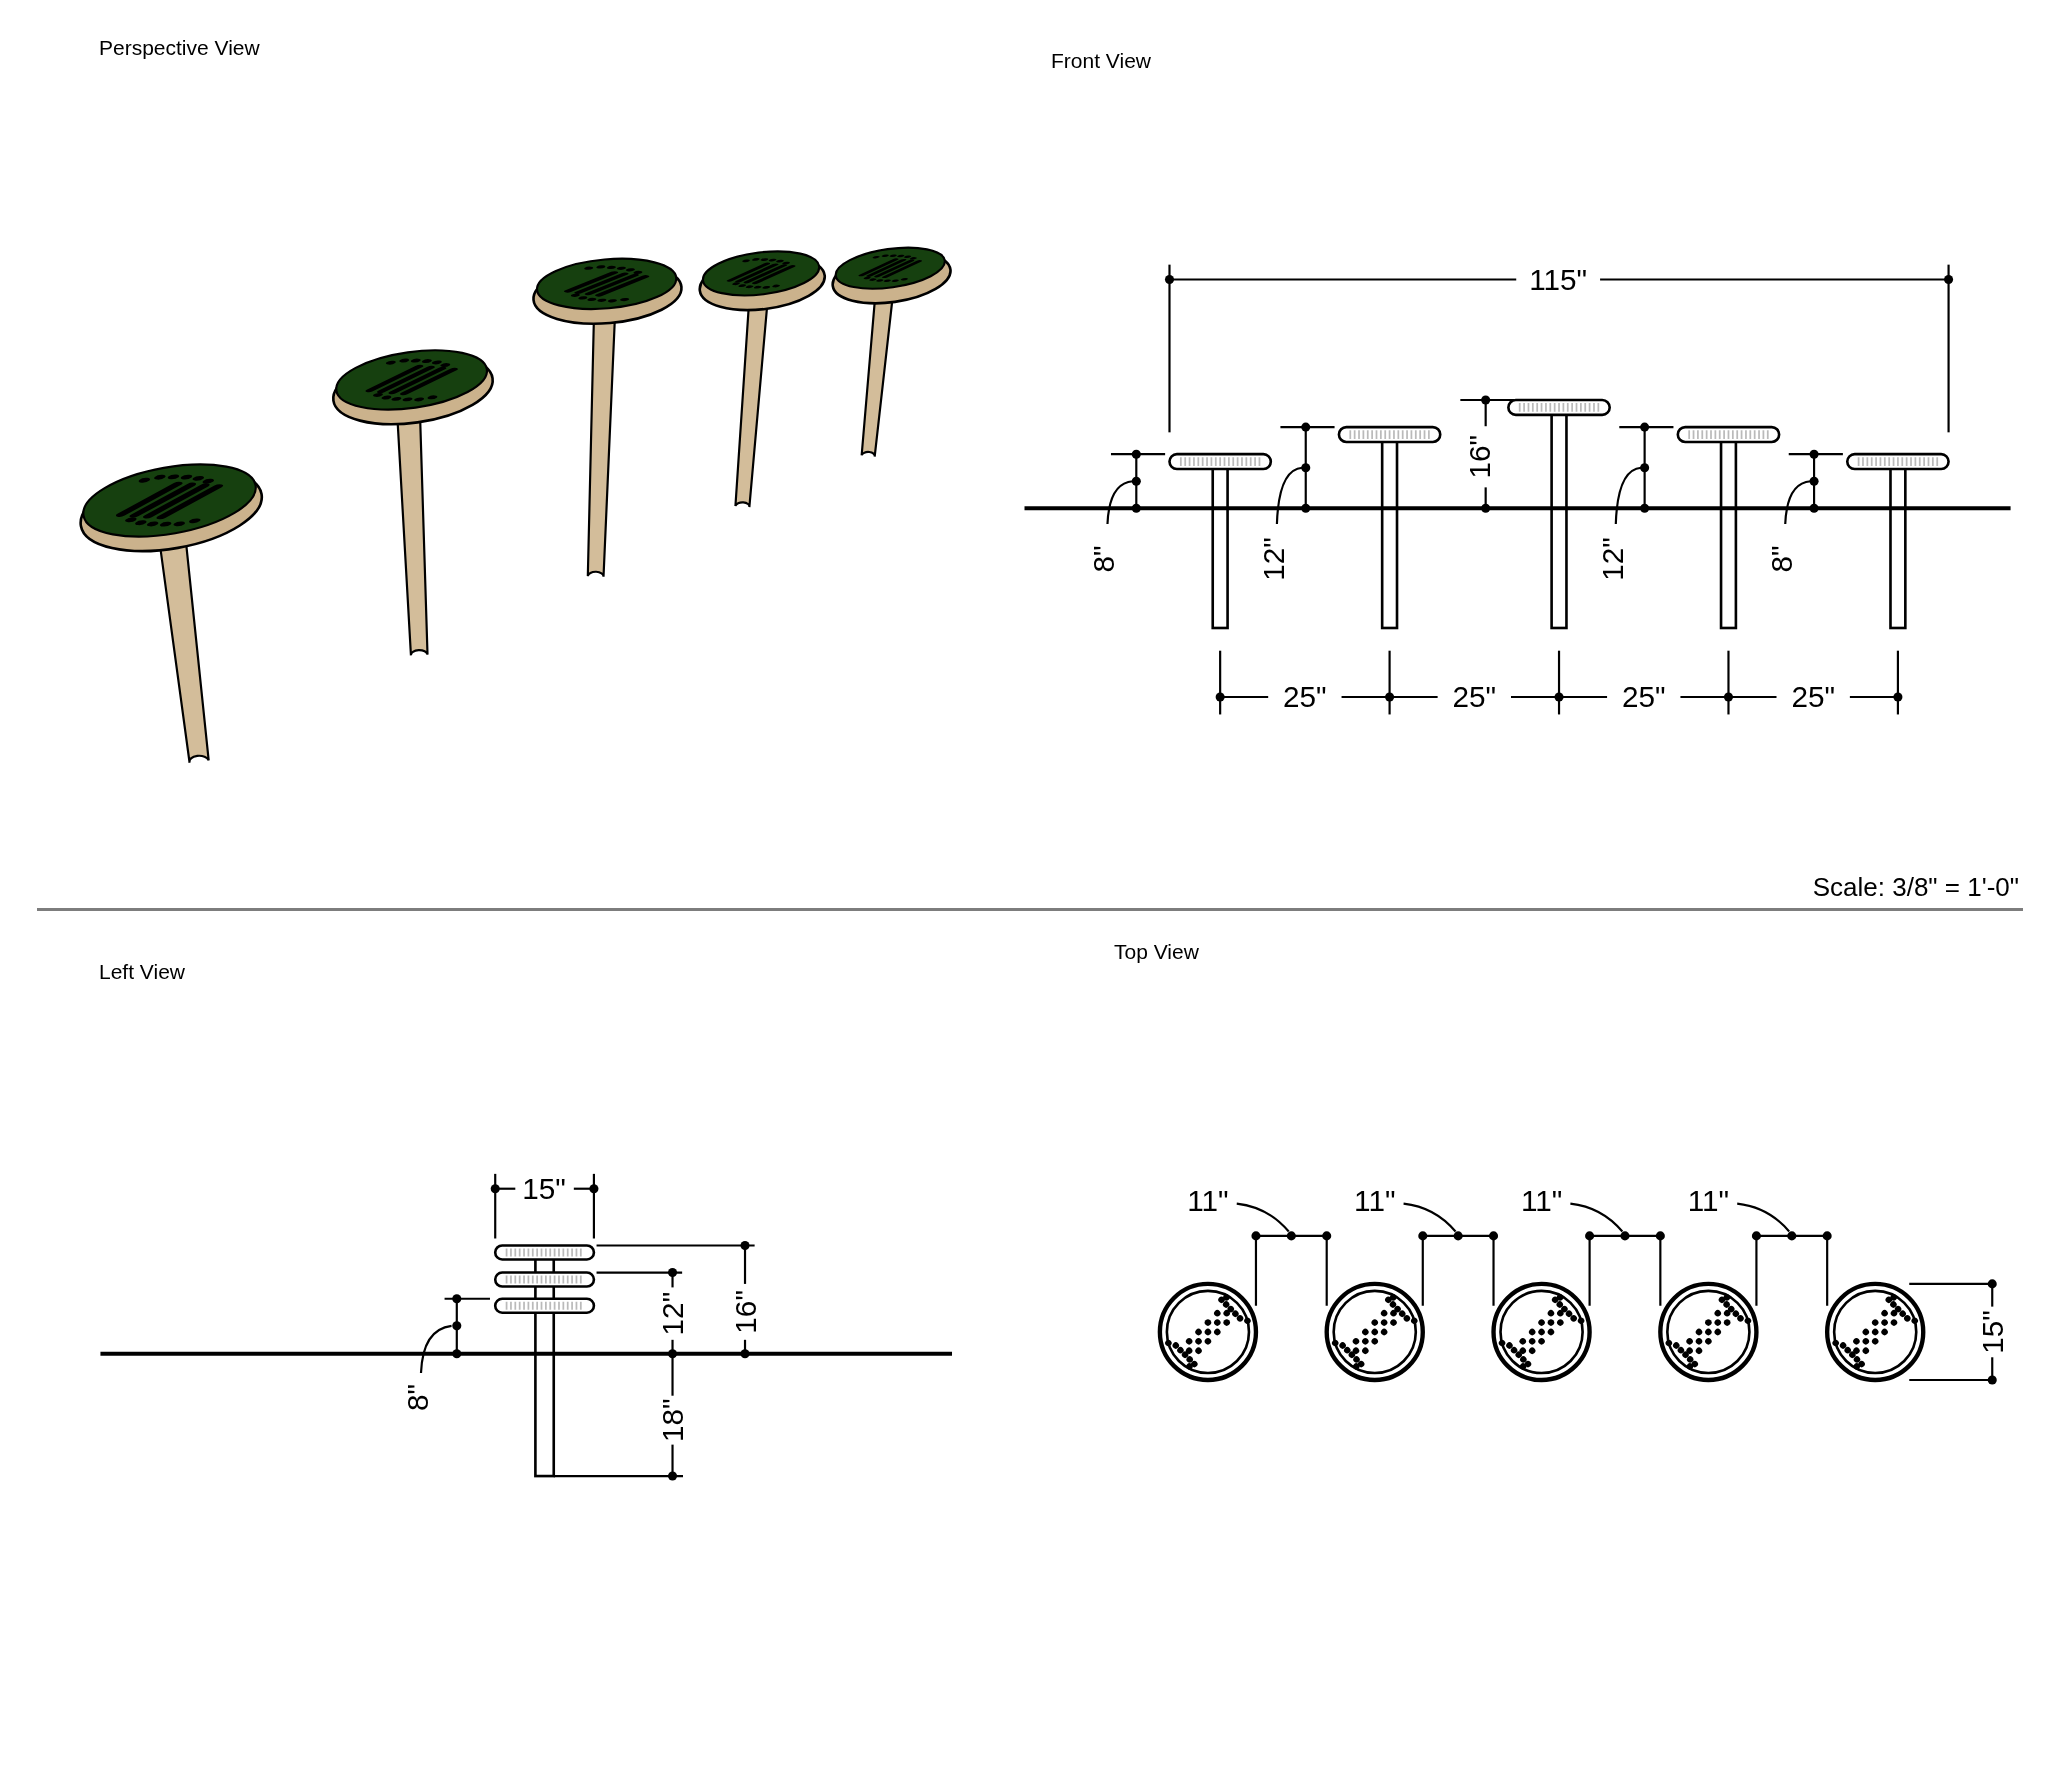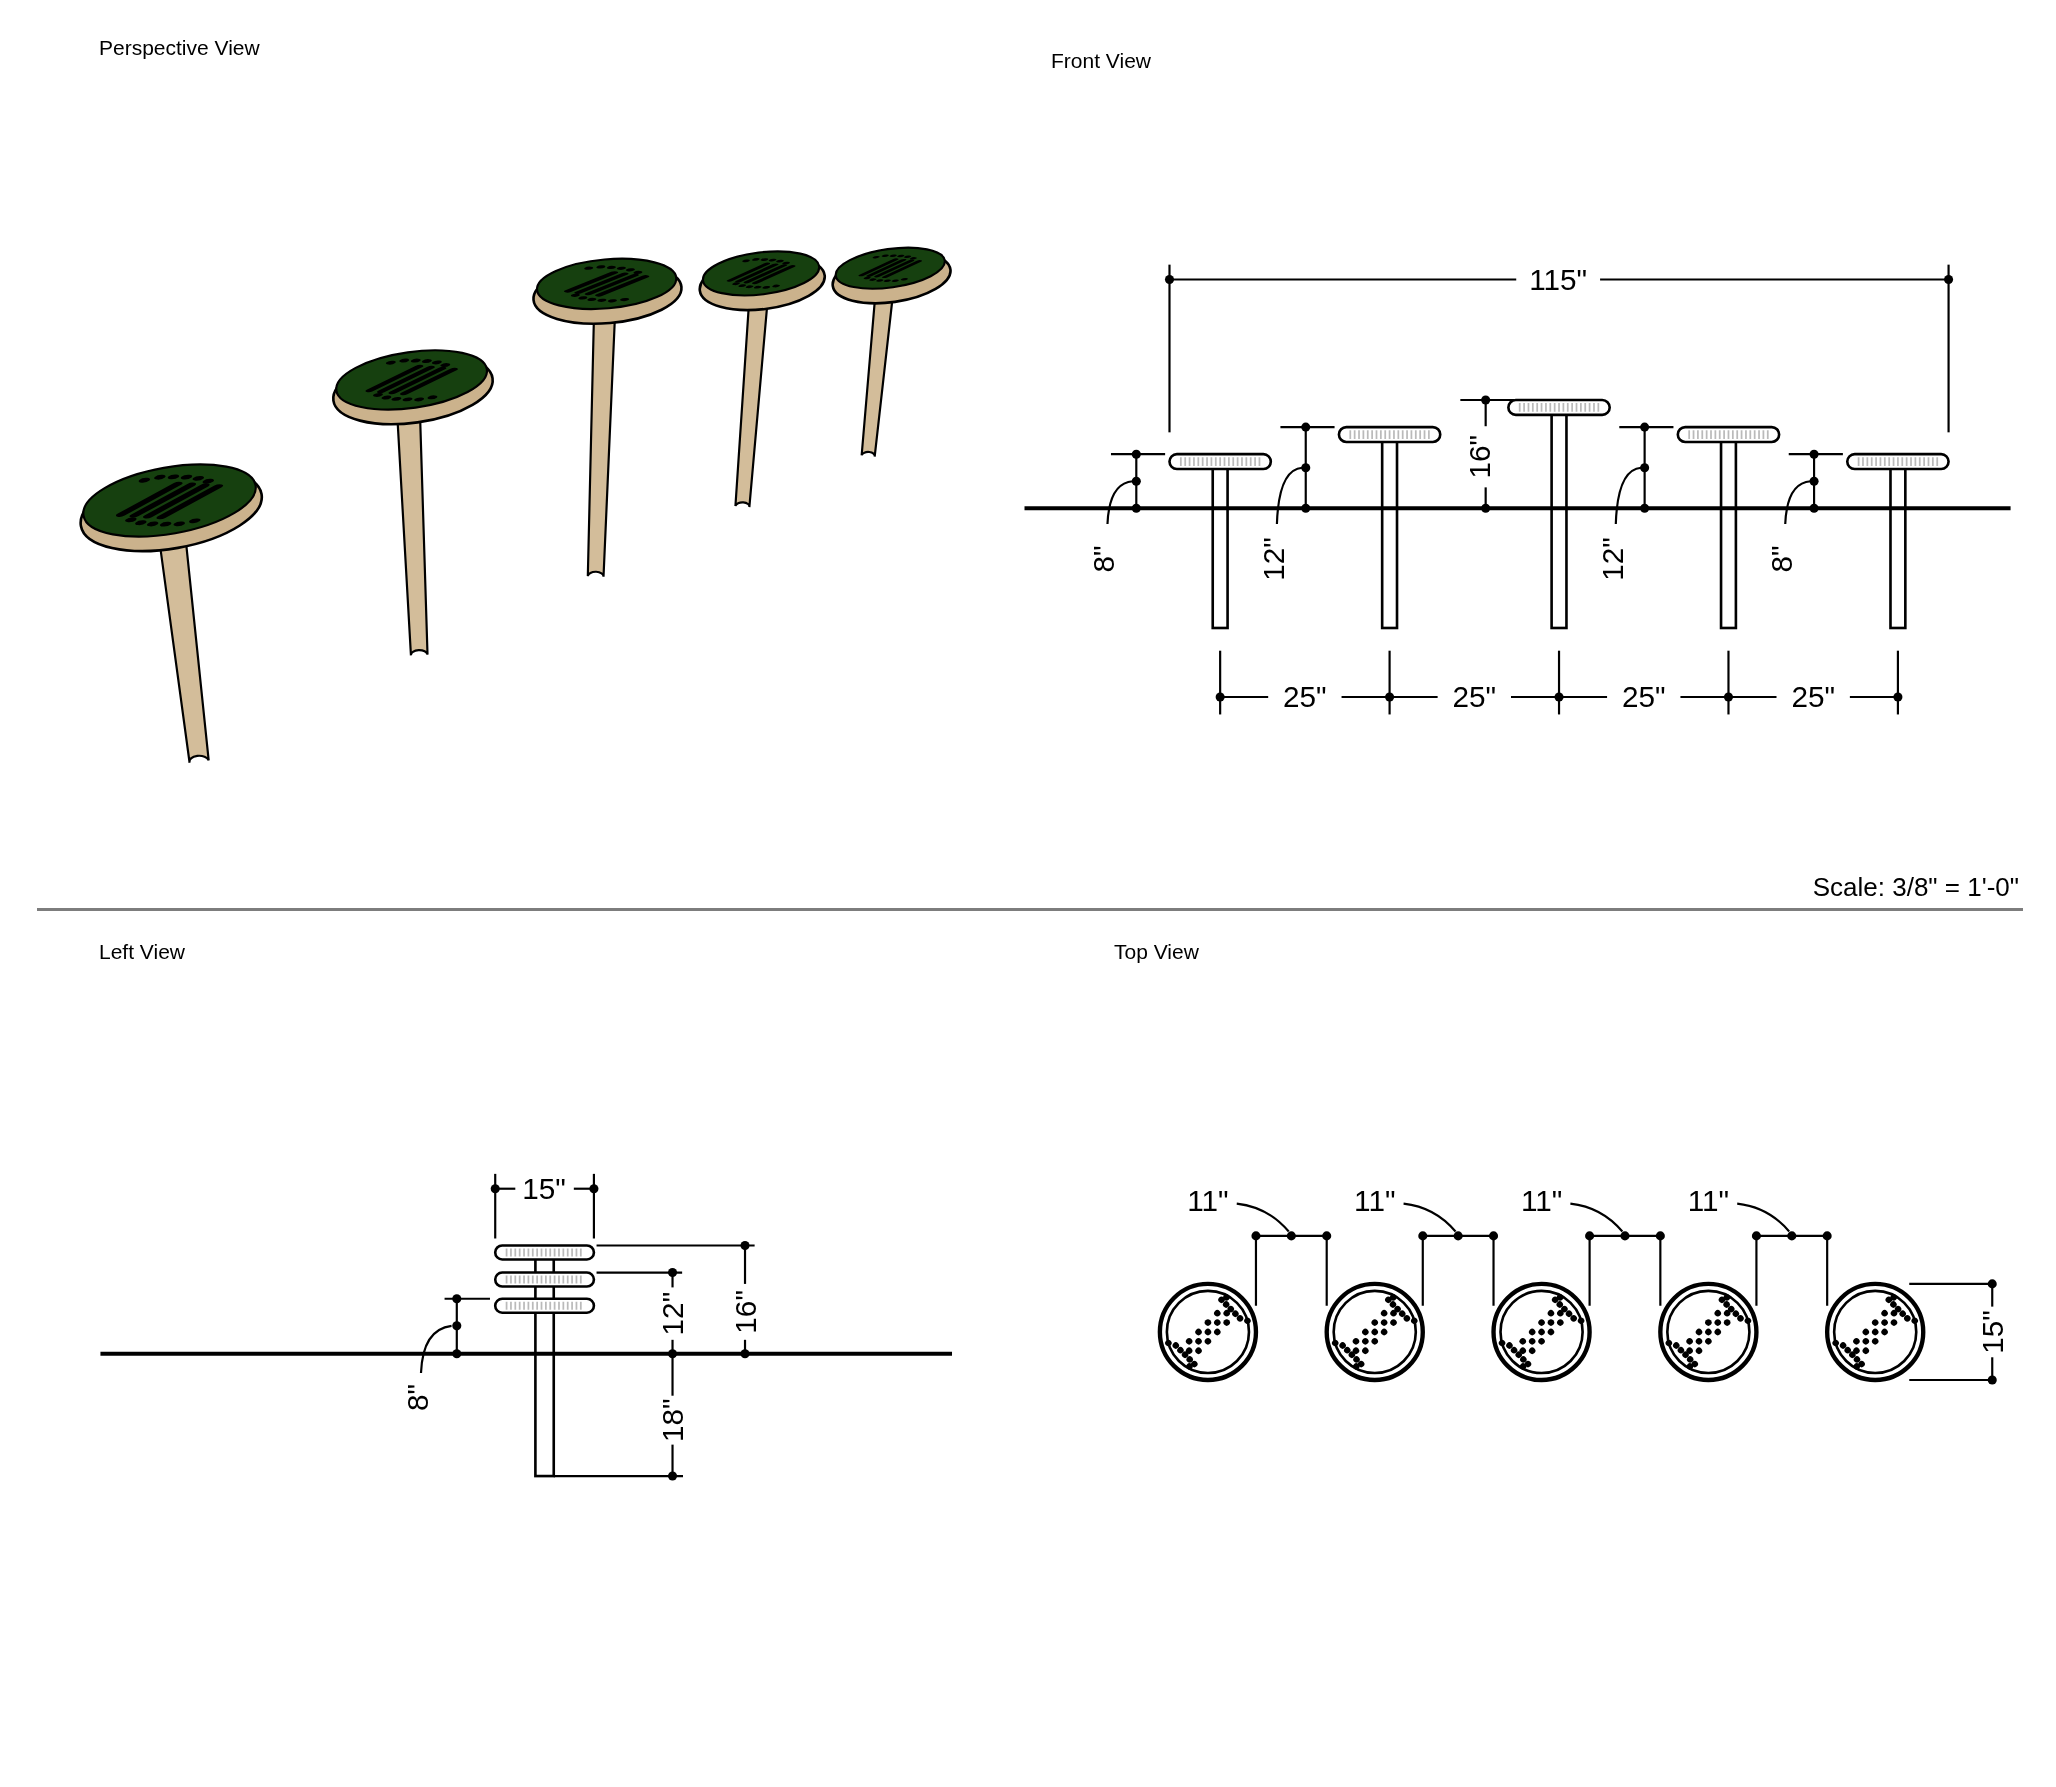--- a/index.html
+++ b/index.html
@@ -9,21 +9,21 @@
   #scale-note{position:absolute;font-size:26px;color:#000;white-space:nowrap;}
   #divider{position:absolute;left:37px;top:908px;width:1986px;height:2.6px;background:#7d7d7d;}
   svg text{font-family:"Liberation Sans", sans-serif;}
 </style>
 </head>
 <body>
 
 <div id="sheet">
   <div class="view-title" style="left:99px;top:36px">Perspective View</div>
   <div class="view-title" style="left:1051px;top:49px">Front View</div>
-  <div class="view-title" style="left:99px;top:940px">Left View</div>
+  <div class="view-title" style="left:99px;top:960px">Left View</div>
   <div class="view-title" style="left:1114px;top:940px">Top View</div>
   <div id="scale-note" style="right:37px;top:872px">Scale: 3/8" = 1'-0"</div>
   <div id="divider"></div>
 
   <svg id="cad" width="2056" height="1787" viewBox="0 0 2354 2046" style="position:absolute;left:0;top:0">
     <defs>
 
       <g id="ptread">
           <line x1="-9" y1="-30" x2="-27" y2="30" stroke="#000" stroke-width="8" stroke-linecap="round"></line>
           <line x1="3" y1="-30" x2="-15" y2="30" stroke="#000" stroke-width="8" stroke-linecap="round"></line>

